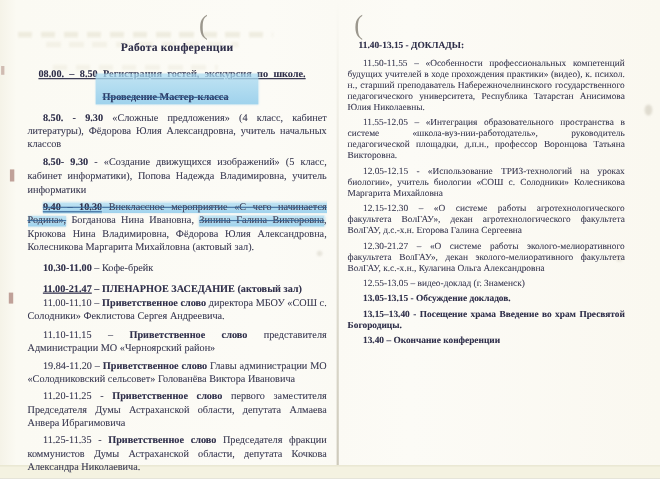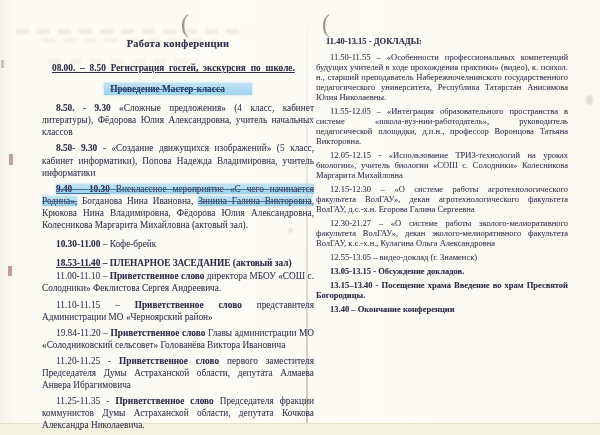--- a/index.html
+++ b/index.html
@@ -14,40 +14,40 @@
   .bottom-strip{position:absolute;left:0;top:423px;width:600px;height:12px;
     background:#f4f2e1;border-top:1px solid #e5e3cc;}
   .pen-mark{position:absolute;color:#9b978d;font-size:24px;font-weight:400;
     transform:scaleY(1.05);line-height:1;filter:blur(.3px);}
   .ghost{position:absolute;height:5px;filter:blur(1.1px);opacity:.55;
     background:repeating-linear-gradient(90deg,rgba(186,178,138,.35) 0 13px,rgba(186,178,138,0) 13px 21px);}
   .edge-mark{position:absolute;background:#7c3a32;opacity:.45;filter:blur(.4px);}
   .smudge{position:absolute;background:#b9b2a0;opacity:.4;filter:blur(1px);border-radius:50%;}
   
   .page{position:absolute;color:#3c3c52;text-shadow:0 0 .5px rgba(70,70,105,.35);}
-  .page-left{left:42px;top:38px;width:272px;}
+  .page-left{left:25px;top:38px;width:272px;}
   .page-right{left:316px;top:36px;width:252px;}
   .doc-title{font-weight:bold;text-align:center;font-size:10.5px;color:#30304a;
     margin:0 0 13px 0;letter-spacing:.2px;}
   .page p{margin:0 0 4px 0;text-indent:14px;text-align:justify;
     font-size:9.3px;line-height:12.1px;}
   .page-right p{font-size:8.5px;line-height:10px;margin-bottom:4px;}
   p.reg{text-indent:0;text-align:left;margin:0 4px 9px 10px;word-spacing:2.5px;}
   p.mclass{text-align:center;text-indent:0;margin-bottom:7px;}
   p.gt{margin-top:7px;}
   p.mb1{margin-bottom:1px;}
   p.mb2{margin-bottom:6px;text-indent:10px;text-align:left;}
   
   .b{font-weight:bold;color:#30304a;}
   .u{text-decoration:underline;text-decoration-thickness:1px;}
   .st{text-decoration:line-through;text-decoration-color:rgba(54,106,158,.8);text-decoration-thickness:1px;}
   .u.st{text-decoration:underline line-through;text-decoration-color:rgba(54,106,158,.85);}
   .hl{background:linear-gradient(180deg,rgba(173,220,242,.75),rgba(154,208,236,.95));
       box-shadow:0 0 2px rgba(154,208,236,.8);}
-  p.mclass .hl{padding:1px 27px 1px 6px;color:#2a3a66;}
+  p.mclass .hl{padding:17px 27px 1px 6px;color:#2a3a66;}
 </style>
 </head>
 <body>
 
 <div class="scan">
 
   <div class="ghost" style="left:16px;top:29px;width:232px;"></div>
   <div class="ghost" style="left:42px;top:38px;width:175px;opacity:.35;"></div>
   <div class="ghost" style="left:48px;top:59px;width:150px;opacity:.3;"></div>
   <span class="pen-mark" style="left:181px;top:12px;">(</span>
@@ -63,21 +63,21 @@
 
   <div class="page page-left">
     <h1 class="doc-title">Работа конференции</h1>
     <div>
         <p class="reg"><span class="b u">08.00. – 8.50   Регистрация гостей,  экскурсия  по  школе.</span></p>
         <p class="mclass"><span class="b hl st">Проведение Мастер-класса</span></p>
         <p><span class="b">8.50. - 9.30</span><span> «Сложные предложения»  (4 класс, кабинет литературы), Фёдорова Юлия Александровна, учитель начальных классов</span></p>
         <p><span class="b">8.50- 9.30</span><span> - «Создание движущихся изображений» (5 класс, кабинет информатики), Попова Надежда Владимировна, учитель информатики</span></p>
         <p><span class="b u hl st">9.40 – 10.30</span><span class="hl st"> Внеклассное мероприятие «С чего начинается Родина»,</span><span> Богданова  Нина Ивановна, </span><span class="hl st">Зинина Галина Викторовна</span><span>, Крюкова Нина Владимировна, Фёдорова Юлия Александровна, Колесникова Маргарита Михайловна (актовый зал).</span></p>
         <p class="gt"><span class="b">10.30-11.00</span><span> – Кофе-брейк</span></p>
-        <p class="gt mb1"><span class="b u">18.53-11.40</span><span class="b"> – ПЛЕНАРНОЕ ЗАСЕДАНИЕ  (актовый зал)</span></p>
+        <p class="gt mb1"><span class="b u">11.00-21.47</span><span class="b"> – ПЛЕНАРНОЕ ЗАСЕДАНИЕ  (актовый зал)</span></p>
         <p><span>11.00-11.10 – </span><span class="b">Приветственное слово</span><span>  директора МБОУ «СОШ с. Солодники»  Феклистова Сергея Андреевича.</span></p>
         <p><span>11.10-11.15 – </span><span class="b">Приветственное слово</span><span> представителя Администрации МО «Черноярский район»</span></p>
         <p><span>19.84-11.20 –  </span><span class="b">Приветственное слово</span><span> Главы администрации МО «Солодниковский сельсовет» Голованёва Виктора Ивановича</span></p>
         <p><span>11.20-11.25  -  </span><span class="b">Приветственное слово</span><span> первого заместителя Председателя Думы Астраханской области, депутата Алмаева Анвера Ибрагимовича</span></p>
         <p><span>11.25-11.35  -  </span><span class="b">Приветственное слово</span><span> Председателя фракции коммунистов Думы Астраханской области, депутата Кочкова Александра Николаевича.</span></p>
       </div>
   </div>
 
   <div class="page page-right">
     <div>

